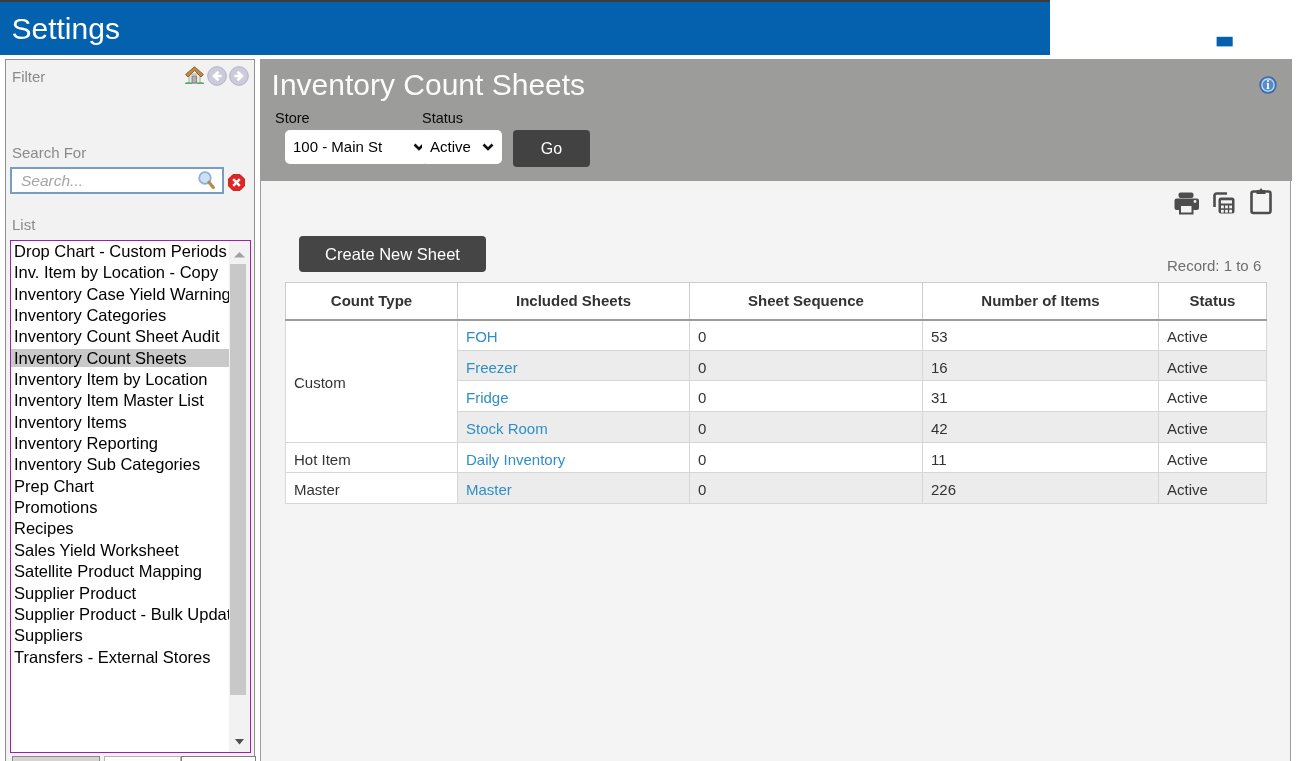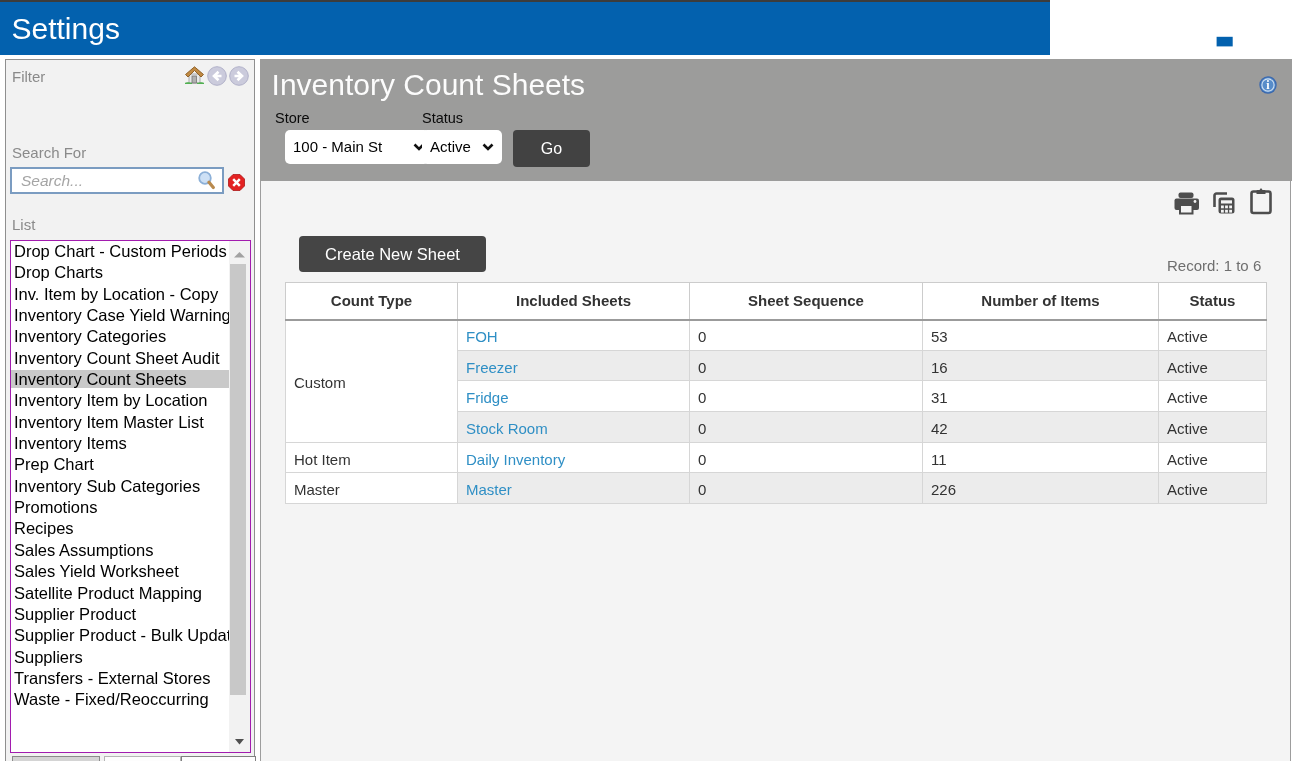--- a/index.html
+++ b/index.html
@@ -98,41 +98,39 @@
         <path d="M11 11.2 L15.3 16.5" stroke="#b98a4e" stroke-width="3.2" stroke-linecap="round"></path>
       </svg>
   </div>
   <svg class="abs" style="left:222px; top:114px;" width="17" height="17" viewBox="0 0 18 18">
       <polygon points="5.3,0.5 12.7,0.5 17.5,5.3 17.5,12.7 12.7,17.5 5.3,17.5 0.5,12.7 0.5,5.3" fill="#e32222" stroke="#a91111" stroke-width="0.8"></polygon>
       <path d="M5.5 5.5 L12.5 12.5 M12.5 5.5 L5.5 12.5" stroke="#fff" stroke-width="2.6"></path>
     </svg>
   <div class="lbl" style="left:6px; top:156px;">List</div>
   <div class="listbox">
     <div class="item">Drop Chart - Custom Periods</div>
-    <div class="item">Drop Charts</div>
     <div class="item">Inv. Item by Location - Copy</div>
     <div class="item">Inventory Case Yield Warnings</div>
     <div class="item">Inventory Categories</div>
     <div class="item">Inventory Count Sheet Audit</div>
     <div class="item sel">Inventory Count Sheets</div>
     <div class="item">Inventory Item by Location</div>
     <div class="item">Inventory Item Master List</div>
     <div class="item">Inventory Items</div>
+    <div class="item">Inventory Reporting</div>
+    <div class="item">Inventory Sub Categories</div>
     <div class="item">Prep Chart</div>
-    <div class="item">Inventory Sub Categories</div>
     <div class="item">Promotions</div>
     <div class="item">Recipes</div>
-    <div class="item">Sales Assumptions</div>
     <div class="item">Sales Yield Worksheet</div>
     <div class="item">Satellite Product Mapping</div>
     <div class="item">Supplier Product</div>
     <div class="item">Supplier Product - Bulk Update</div>
     <div class="item">Suppliers</div>
     <div class="item">Transfers - External Stores</div>
-    <div class="item">Waste - Fixed/Reoccurring</div>
     <div class="sbar">
       <svg class="abs" style="left:5px; top:11px;" width="11" height="5.5" viewBox="0 0 11 5.5">
           <polygon points="5.5,0 11,5.5 0,5.5" fill="#a2a2a2"></polygon>
         </svg>
       <div class="thumb"></div>
       <svg class="abs" style="left:6px; top:498px;" width="9" height="5.5" viewBox="0 0 9 5.5">
           <polygon points="4.5,5.5 9,0 0,0" fill="#4f4f4f"></polygon>
         </svg>
     </div>
   </div>

